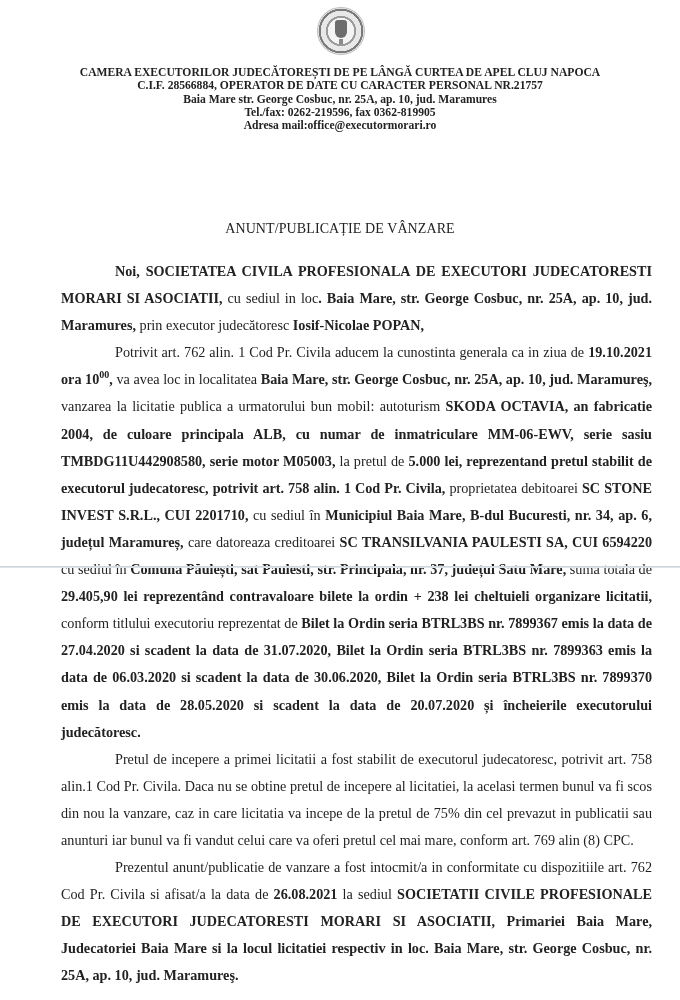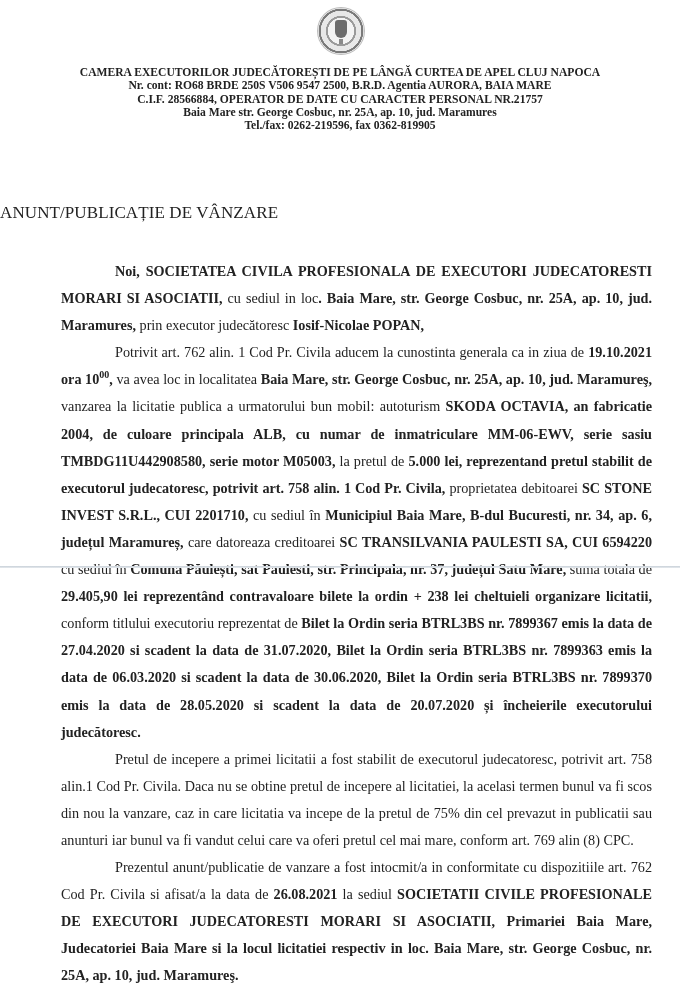--- a/index.html
+++ b/index.html
@@ -21,22 +21,22 @@
   .seal .crest:after {
     content:""; position:absolute; left:4px; top:19px; width:4px; height:5px; background:#8a8a8a;
   }
   .header {
     position:absolute; left:0; top:66px; width:680px;
     text-align:center; font-weight:bold; font-size:11.6px; line-height:13.3px;
     color:#222;
   }
   .header div { white-space:nowrap; }
   .title {
-    position:absolute; left:0; top:203px; width:680px; text-align:left;
-    font-size:17px; font-weight:normal; color:#222; letter-spacing:0.1px;
+    position:absolute; left:0; top:221px; width:680px; text-align:center;
+    font-size:14px; font-weight:normal; color:#222; letter-spacing:0.1px;
   }
   .body {
     position:absolute; left:61px; top:258px; width:591px;
     font-size:14.2px; line-height:27.1px; color:#222;
   }
   .body p { margin:0; text-align:justify; text-align-last:left; }
   .body p.indent { text-indent:54px; }
   .body p.gap { margin-top:0; }
   .body b { font-weight:bold; }
   .body sup { font-size:10px; line-height:0; vertical-align:super; font-weight:bold; }
@@ -47,24 +47,24 @@
 </style>
 </head>
 <body>
 
 <div class="seal">
     <div class="crest"></div>
   </div>
 
 <div class="header">
   <div>CAMERA EXECUTORILOR JUDECĂTOREȘTI DE PE LÂNGĂ CURTEA DE APEL CLUJ NAPOCA</div>
-  <div>Nr. cont: RO68 BRDE 250S V506 9547 2500, B.R.D. Agentia AURORA, BAIA MARE</div>
   <div>C.I.F.  28566884, OPERATOR DE DATE CU CARACTER PERSONAL NR.21757</div>
   <div>Baia Mare str. George Cosbuc, nr. 25A, ap. 10, jud. Maramures</div>
   <div>Tel./fax: 0262-219596,  fax 0362-819905</div>
+  <div>Adresa mail:office@executormorari.ro</div>
 </div>
 
 <div class="title">ANUNT/PUBLICAȚIE DE VÂNZARE</div>
 
 <div class="body">
   <p class="indent"><b>Noi, SOCIETATEA CIVILA PROFESIONALA DE EXECUTORI JUDECATORESTI MORARI SI ASOCIATII,</b><span> cu sediul in loc</span><b>. Baia Mare, str. George Cosbuc, nr. 25A, ap. 10, jud. Maramures,</b><span> prin executor judecătoresc </span><b>Iosif-Nicolae POPAN,</b></p>
 
   <p class="indent"><span>Potrivit art. 762 alin. 1 Cod Pr. Civila aducem la cunostinta generala ca in ziua de </span><b>19.10.2021 ora 10</b><sup>00</sup><b>, </b><span>va avea loc in localitatea </span><b>Baia Mare, str. George Cosbuc, nr. 25A, ap. 10, jud. Maramureş,</b><span> vanzarea la licitatie publica a urmatorului bun mobil: autoturism </span><b>SKODA OCTAVIA, an fabricatie 2004, de culoare principala ALB, cu numar de inmatriculare MM-06-EWV, serie sasiu TMBDG11U442908580, serie motor M05003,</b><span> la pretul de </span><b>5.000 lei, reprezentand pretul stabilit de executorul judecatoresc, potrivit art. 758 alin. 1 Cod Pr. Civila,</b><span> proprietatea debitoarei </span><b>SC STONE INVEST S.R.L., CUI 2201710,</b><span> cu sediul în </span><b>Municipiul Baia Mare, B-dul Bucuresti, nr. 34, ap. 6, județul Maramureș,</b><span> care datoreaza creditoarei </span><b>SC TRANSILVANIA PAULESTI SA, CUI 6594220</b><span> cu sediul în </span><b>Comuna Păulești, sat Paulesti, str. Principala, nr. 37, județul Satu Mare,</b><span> suma totala de </span><b>29.405,90 lei reprezentând contravaloare bilete la ordin + 238 lei cheltuieli organizare licitatii,</b><span> conform titlului executoriu reprezentat de </span><b>Bilet la Ordin seria BTRL3BS nr. 7899367 emis la data de 27.04.2020 si scadent la data de 31.07.2020, Bilet la Ordin seria BTRL3BS nr. 7899363 emis la data de 06.03.2020 si scadent la data de 30.06.2020, Bilet la Ordin seria BTRL3BS nr. 7899370 emis la data de 28.05.2020 si scadent la data de 20.07.2020 și încheierile executorului judecătoresc.</b></p>
 
   <p class="indent gap">Pretul de incepere a primei licitatii a fost stabilit de executorul judecatoresc, potrivit art. 758 alin.1 Cod Pr. Civila. Daca nu se obtine pretul de incepere al licitatiei, la acelasi termen bunul va fi scos din nou la vanzare, caz in care licitatia va incepe de la pretul de 75% din cel prevazut in publicatii sau anunturi iar bunul va fi vandut celui care va oferi pretul cel mai mare, conform art. 769 alin (8) CPC.</p>

